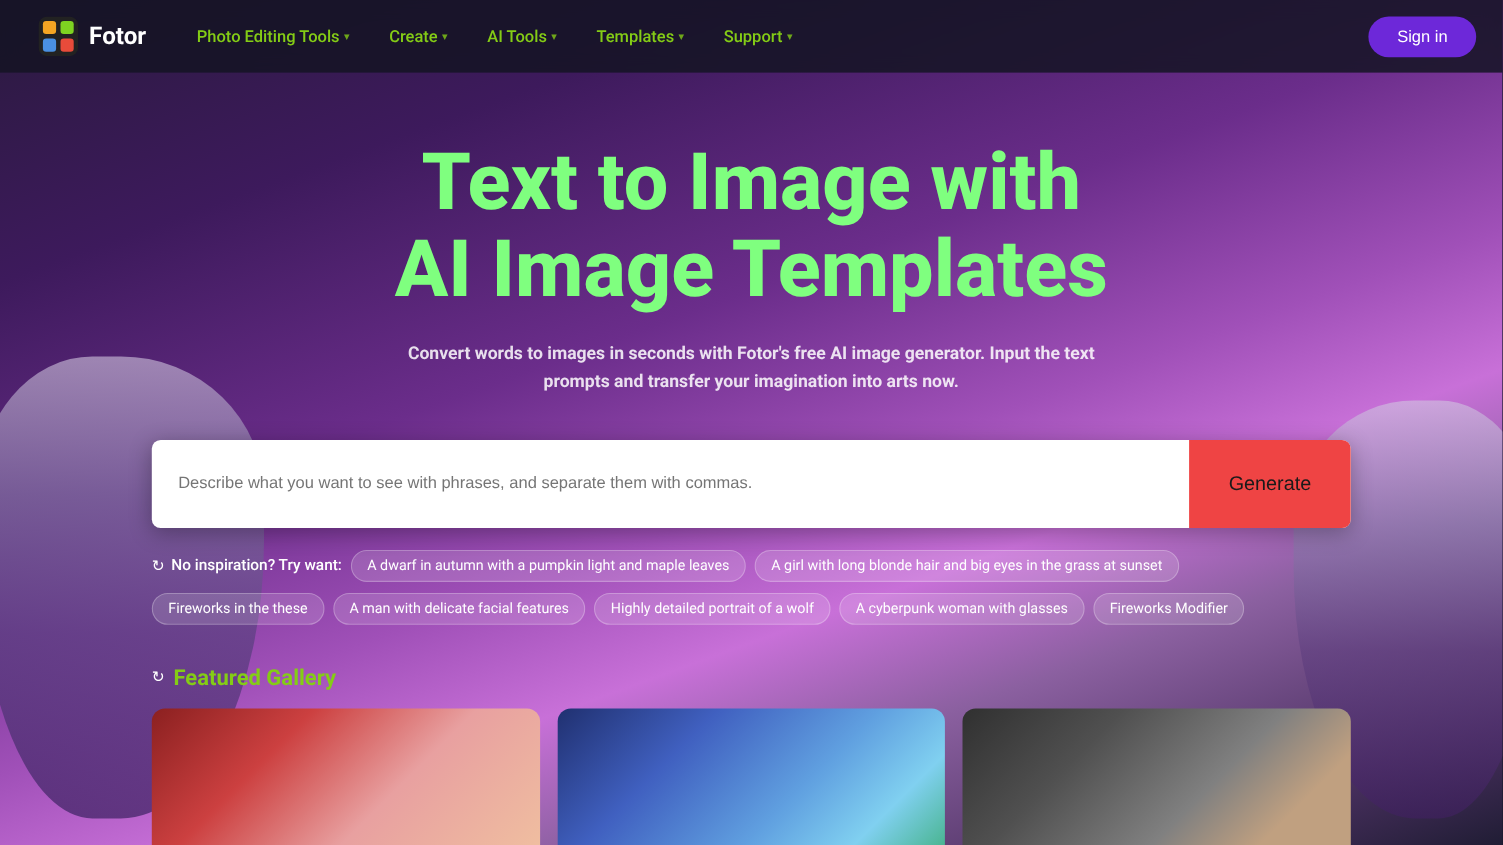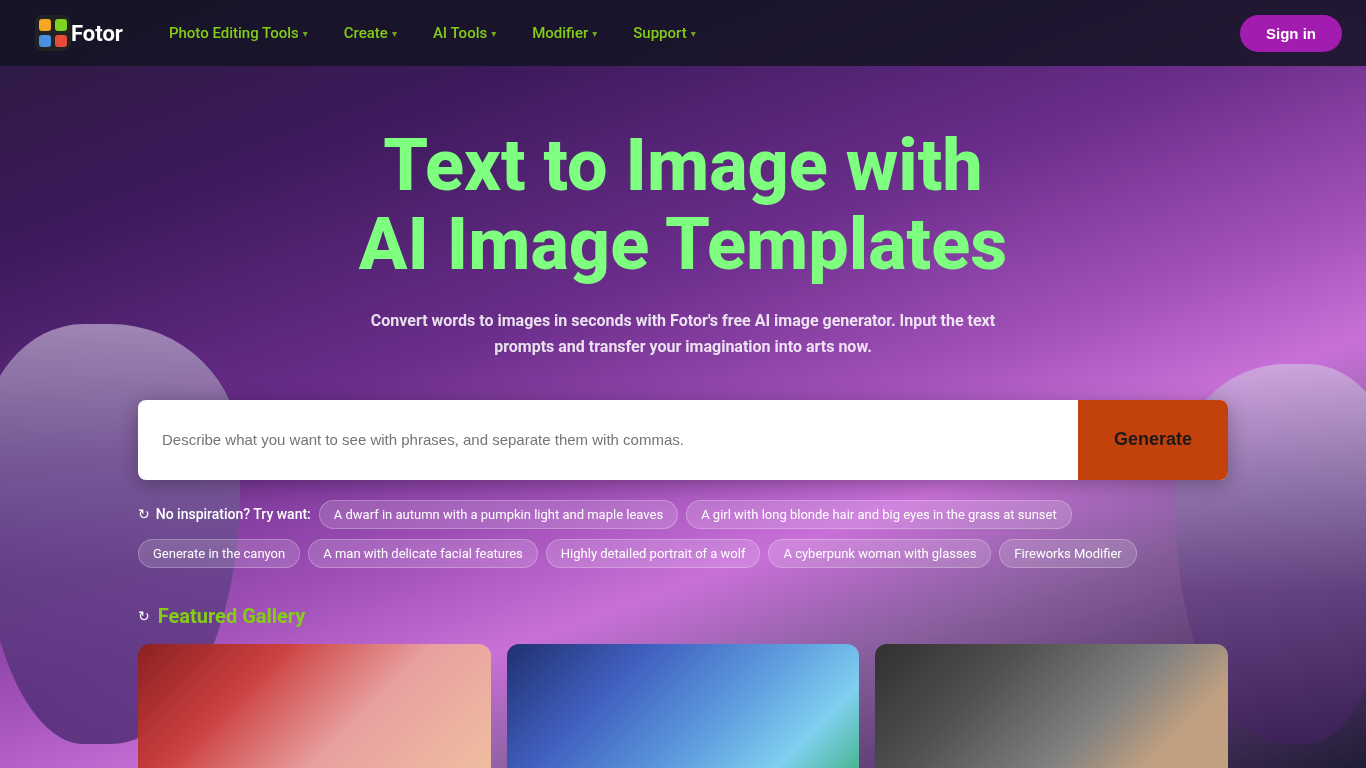--- a/index.html
+++ b/index.html
@@ -24,21 +24,21 @@
       align-items: center;
       padding: 0 24px;
       background: rgba(20, 20, 35, 0.85);
       backdrop-filter: blur(8px);
       z-index: 100;
     }
 
     .logo {
       display: flex;
       align-items: center;
-      gap: 0;
+      gap: 10px;
       text-decoration: none;
       margin-right: 32px;
       padding-left: 11px;
     }
 
     .logo-icon {
       width: 36px;
       height: 36px;
     }
 
@@ -71,27 +71,27 @@
     .chevron {
       font-size: 10px;
       opacity: 0.8;
     }
 
     .nav-right {
       margin-left: auto;
     }
 
     .sign-in-btn {
-      background: #a21caf;
+      background: #6d28d9;
       color: #fff;
       border: none;
       border-radius: 24px;
       padding: 10px 26px;
       font-size: 15px;
-      font-weight: 700;
+      font-weight: 400;
       cursor: pointer;
     }
 
     
     .hero {
       position: relative;
       width: 100%;
       min-height: 768px;
       display: flex;
       flex-direction: column;
@@ -219,26 +219,26 @@
       border: none;
       outline: none;
       padding: 0 24px;
       font-size: 15px;
       color: #999;
       background: transparent;
       height: 80px;
     }
 
     .generate-btn {
-      background: #c2410c;
+      background: #ef4444;
       color: #1a1a1a;
       border: none;
       padding: 0 36px;
       font-size: 18px;
-      font-weight: 700;
+      font-weight: 400;
       cursor: pointer;
       white-space: nowrap;
     }
 
     
     .inspiration-section {
       position: relative;
       z-index: 2;
       width: 100%;
       max-width: 1130px;
@@ -365,21 +365,21 @@
     </div>
     <div class="nav-item">
       <span>Create</span>
       <span class="chevron">▾</span>
     </div>
     <div class="nav-item">
       <span>AI Tools</span>
       <span class="chevron">▾</span>
     </div>
     <div class="nav-item">
-      <span>Modifier</span>
+      <span>Templates</span>
       <span class="chevron">▾</span>
     </div>
     <div class="nav-item">
       <span>Support</span>
       <span class="chevron">▾</span>
     </div>
   </div>
 
   <div class="nav-right">
     <button class="sign-in-btn">Sign in</button>
@@ -415,21 +415,21 @@
     <div class="inspiration-section">
       <div class="inspiration-row">
         <span class="inspiration-label">
           <span class="refresh-icon">↻</span>
           <span>No inspiration? Try want:</span>
         </span>
         <span class="tag">A dwarf in autumn with a pumpkin light and maple leaves</span>
         <span class="tag">A girl with long blonde hair and big eyes in the grass at sunset</span>
       </div>
       <div class="tags-row2">
-        <span class="tag">Generate in the canyon</span>
+        <span class="tag">Fireworks in the these</span>
         <span class="tag">A man with delicate facial features</span>
         <span class="tag">Highly detailed portrait of a wolf</span>
         <span class="tag">A cyberpunk woman with glasses</span>
         <span class="tag">Fireworks Modifier</span>
       </div>
     </div>
 
     <div class="gallery-section">
       <div class="gallery-header">
         <span class="refresh-icon">↻</span>

